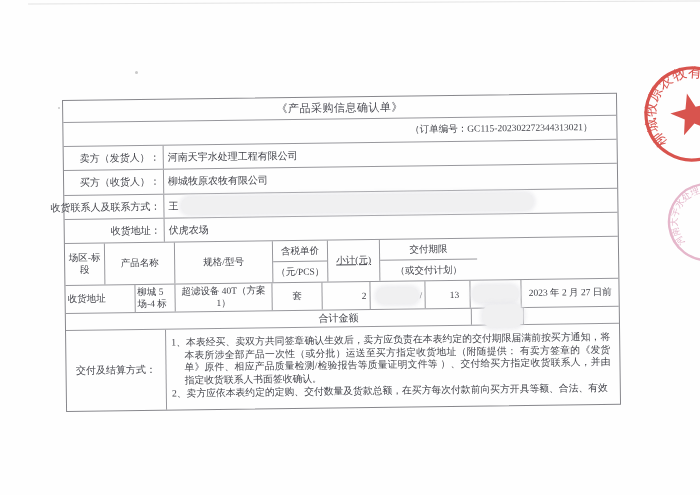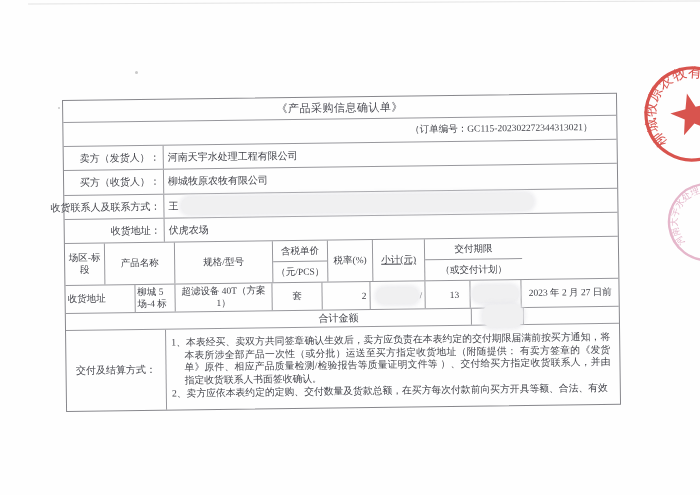--- a/index.html
+++ b/index.html
@@ -129,23 +129,20 @@
         <div class="c h w1">
             <div class="one">产品名称</div>
           </div>
         <div class="c h w3">
             <div class="one">规格/型号</div>
           </div>
         <div class="c h w6 split">
           <div class="top">含税单价</div>
           <div class="bot">（元/PCS）</div>
         </div>
-        <div class="c h w7">
-            <div class="one">税率(%)</div>
-          </div>
         <div class="c h w8">
             <div class="one">小计(元)</div>
           </div>
         <div class="c h w9 split">
           <div class="top">交付期限</div>
           <div class="bot">（或交付计划）</div>
         </div>
       </div>
 
       <div class="row r-data">

